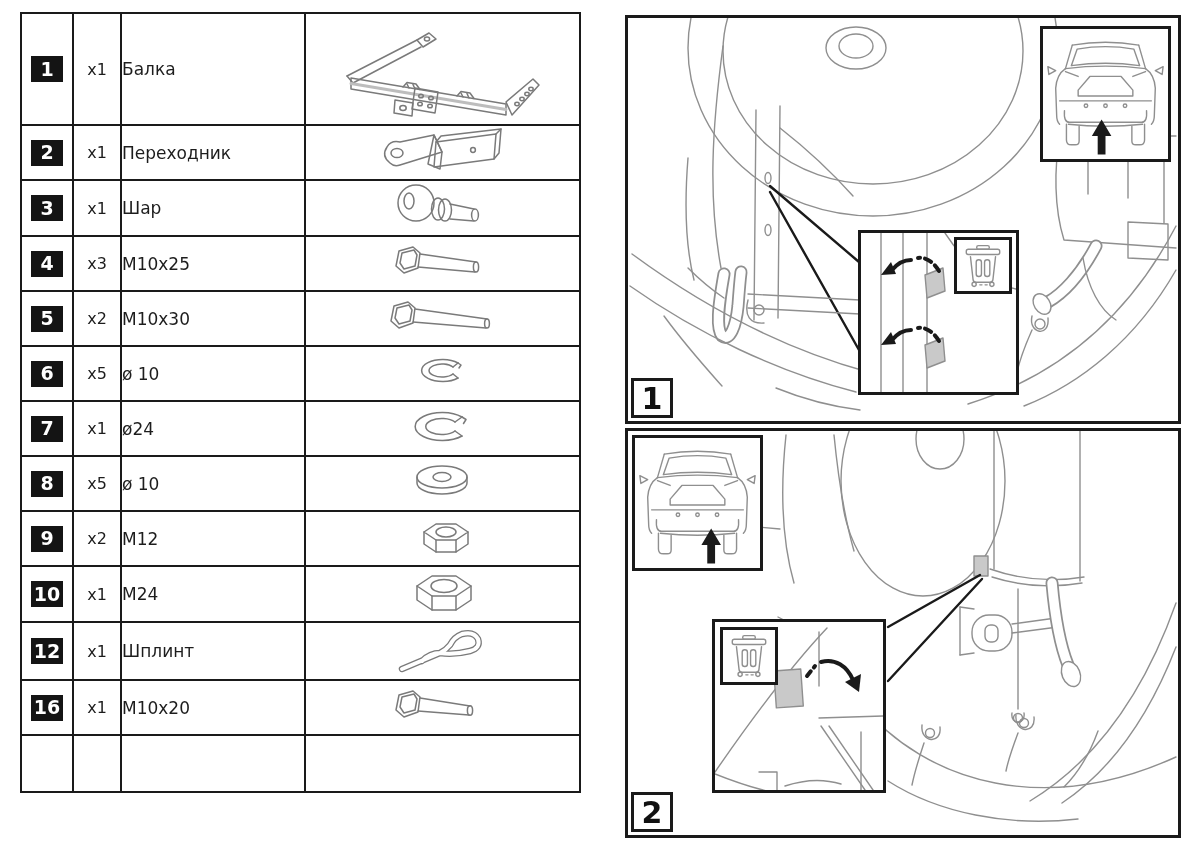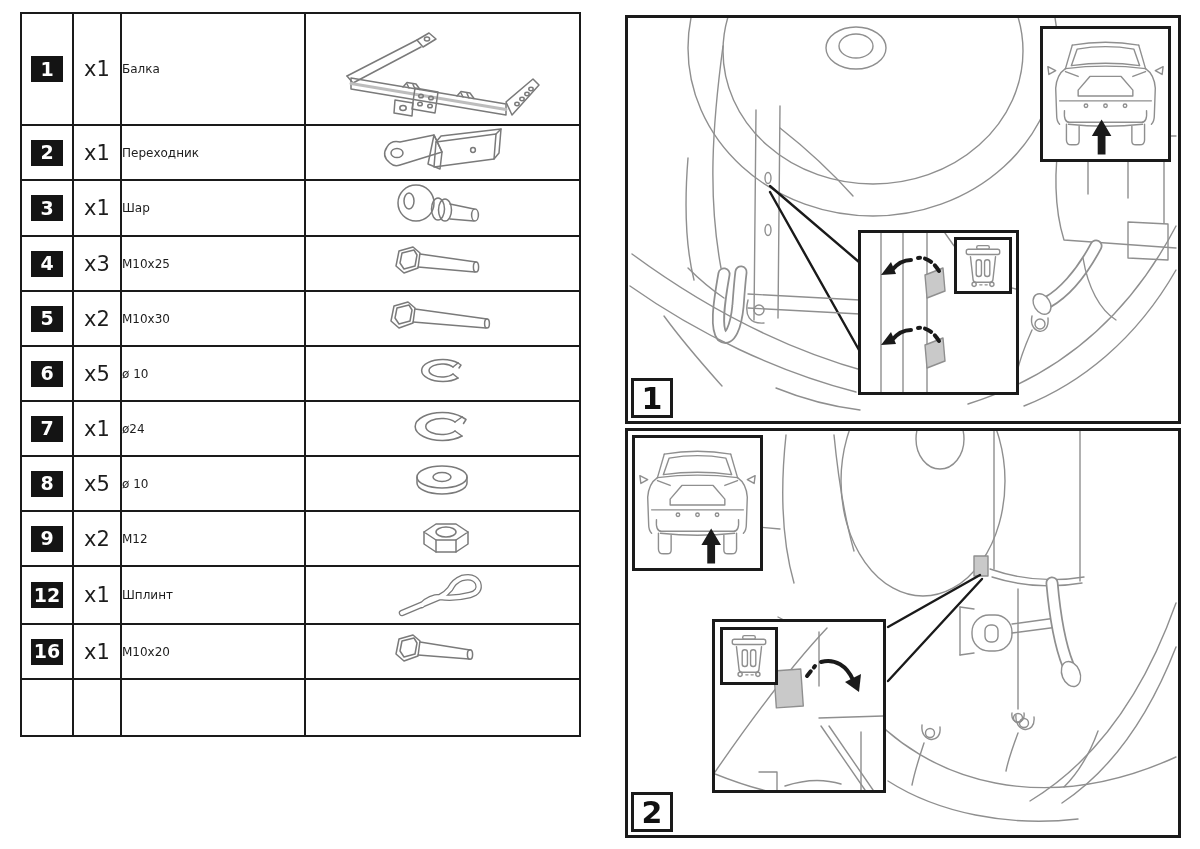--- a/index.html
+++ b/index.html
@@ -4,22 +4,22 @@
 <style>
   html,body{margin:0;padding:0;background:#ffffff;}
   .sheet{position:relative;width:1200px;height:849px;background:#fff;
          font-family:"DejaVu Sans",sans-serif;color:#1d1d1d;overflow:hidden;}
 
   
   table.parts{position:absolute;left:20px;top:12px;width:561px;border-collapse:collapse;
               table-layout:fixed;}
   table.parts td{border:2px solid #1a1a1a;padding:0;vertical-align:middle;}
   td.c-num{width:50px;text-align:center;}
-  td.c-qty{width:46px;text-align:center;font-size:21px;}
-  td.c-name{width:182px;font-size:12px;padding-left:16px;}
+  td.c-qty{width:46px;text-align:center;font-size:16px;}
+  td.c-name{width:182px;font-size:17px;padding-left:16px;}
   td.c-ill{text-align:center;}
   tr.r1 td{height:110px;}
   tr.rs td{height:53px;}
   tr.rlast td{height:55px;}
   .badge{display:inline-flex;align-items:center;justify-content:center;
          min-width:26px;height:26px;padding:0 3px;background:#141414;color:#fff;
          font-weight:bold;font-size:19px;line-height:1;}
 
   
   .panel{position:absolute;left:625px;width:556px;background:#fff;
@@ -255,20 +255,34 @@
         <svg class="ic" width="60" height="44" viewBox="0 0 60 44">
           <polygon points="11,17 23,9 43,9 55,17 43,25 23,25"></polygon>
           <ellipse cx="33" cy="17" rx="10" ry="5"></ellipse>
           <path d="M11,17 L11,29 L23,37 L43,37 L55,29 L55,17"></path>
           <path d="M23,25 L23,37"></path>
               <path d="M43,25 L43,37"></path>
         </svg>
       </td>
     </tr>
 
+    <tr class="rs">
+      <td class="c-num"><span class="badge">10</span></td>
+      <td class="c-qty">x1</td>
+      <td class="c-name">M24</td>
+      <td class="c-ill">
+        <svg class="ic" width="72" height="50" viewBox="0 0 72 50">
+          <polygon points="10,19 25,9 49,9 64,19 49,29 25,29"></polygon>
+          <ellipse cx="37" cy="19" rx="13" ry="6.5"></ellipse>
+          <path d="M10,19 L10,33 L25,43 L49,43 L64,33 L64,19"></path>
+          <path d="M25,29 L25,43"></path>
+              <path d="M49,29 L49,43"></path>
+        </svg>
+      </td>
+    </tr>
 
 
     <tr class="rs">
       <td class="c-num"><span class="badge">12</span></td>
       <td class="c-qty">x1</td>
       <td class="c-name">Шплинт</td>
       <td class="c-ill">
         <svg class="ic" width="110" height="52" viewBox="0 0 110 52">
           <path class="tube-o" d="M14,46 L52,30 Q58,27 62,22 Q66,14 74,11 Q86,8 90,16 Q93,25 82,28 Q66,32 52,30 Q42,30 34,38" style="stroke:#7a7a7a;stroke-width:6.5 !important"></path>
           <path class="tube-i" d="M14,46 L52,30 Q58,27 62,22 Q66,14 74,11 Q86,8 90,16 Q93,25 82,28 Q66,32 52,30 Q42,30 34,38" style="stroke-width:4 !important"></path>

